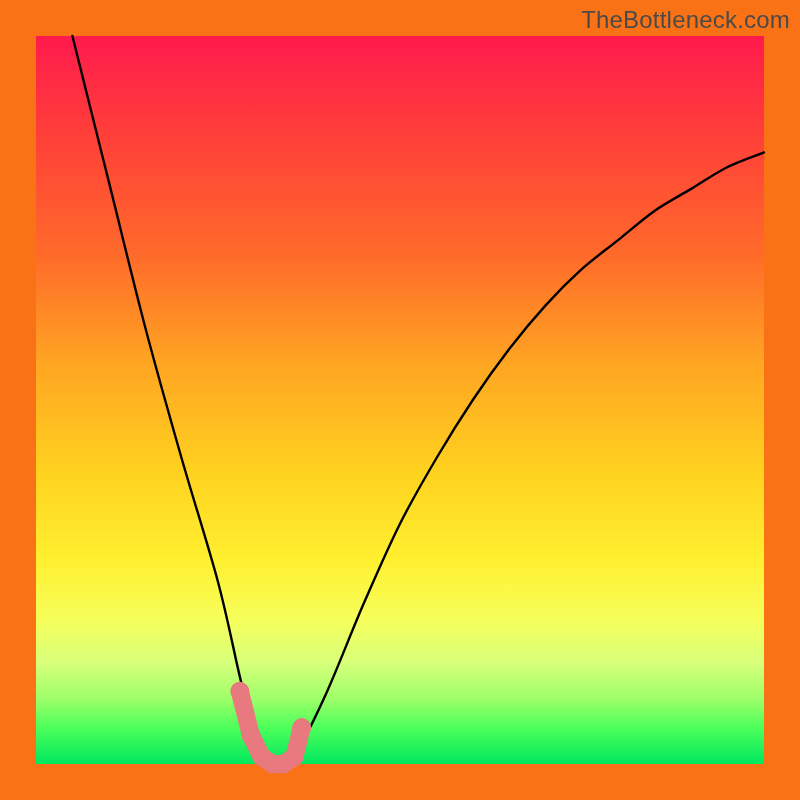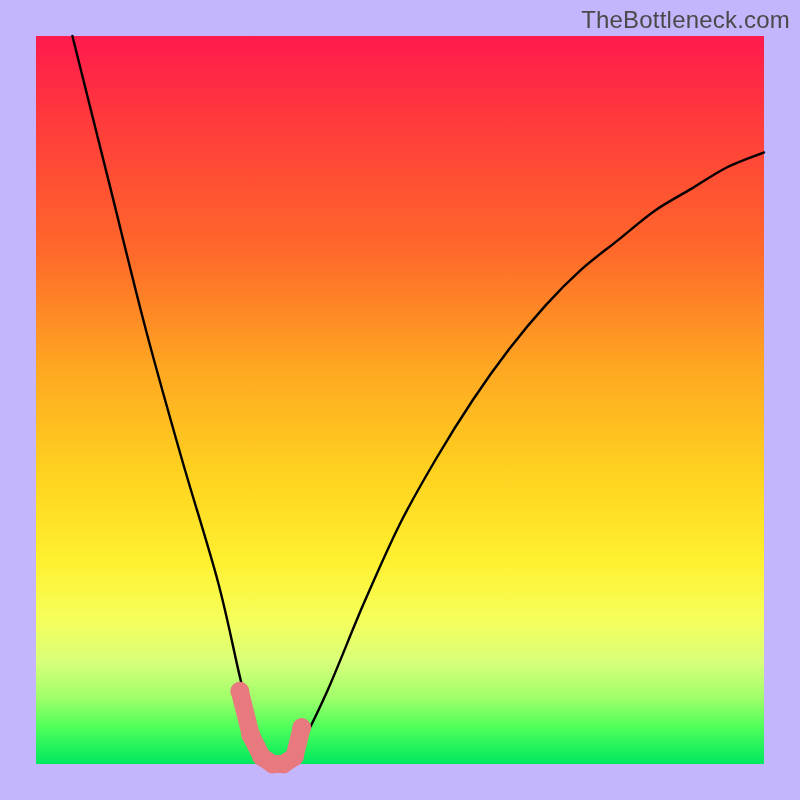--- a/index.html
+++ b/index.html
@@ -10,21 +10,21 @@
     background: #000;
     overflow: hidden;
     font-family: Arial, Helvetica, sans-serif;
   }
   .frame {
     position: absolute;
     left: 0;
     top: 0;
     width: 800px;
     height: 800px;
-    background: #c4b5fd;
+    background: #f97316;
   }
   .plot-area {
     position: absolute;
     left: 36px;
     top: 36px;
     width: 728px;
     height: 728px;
     
     background: linear-gradient(
       to bottom,

